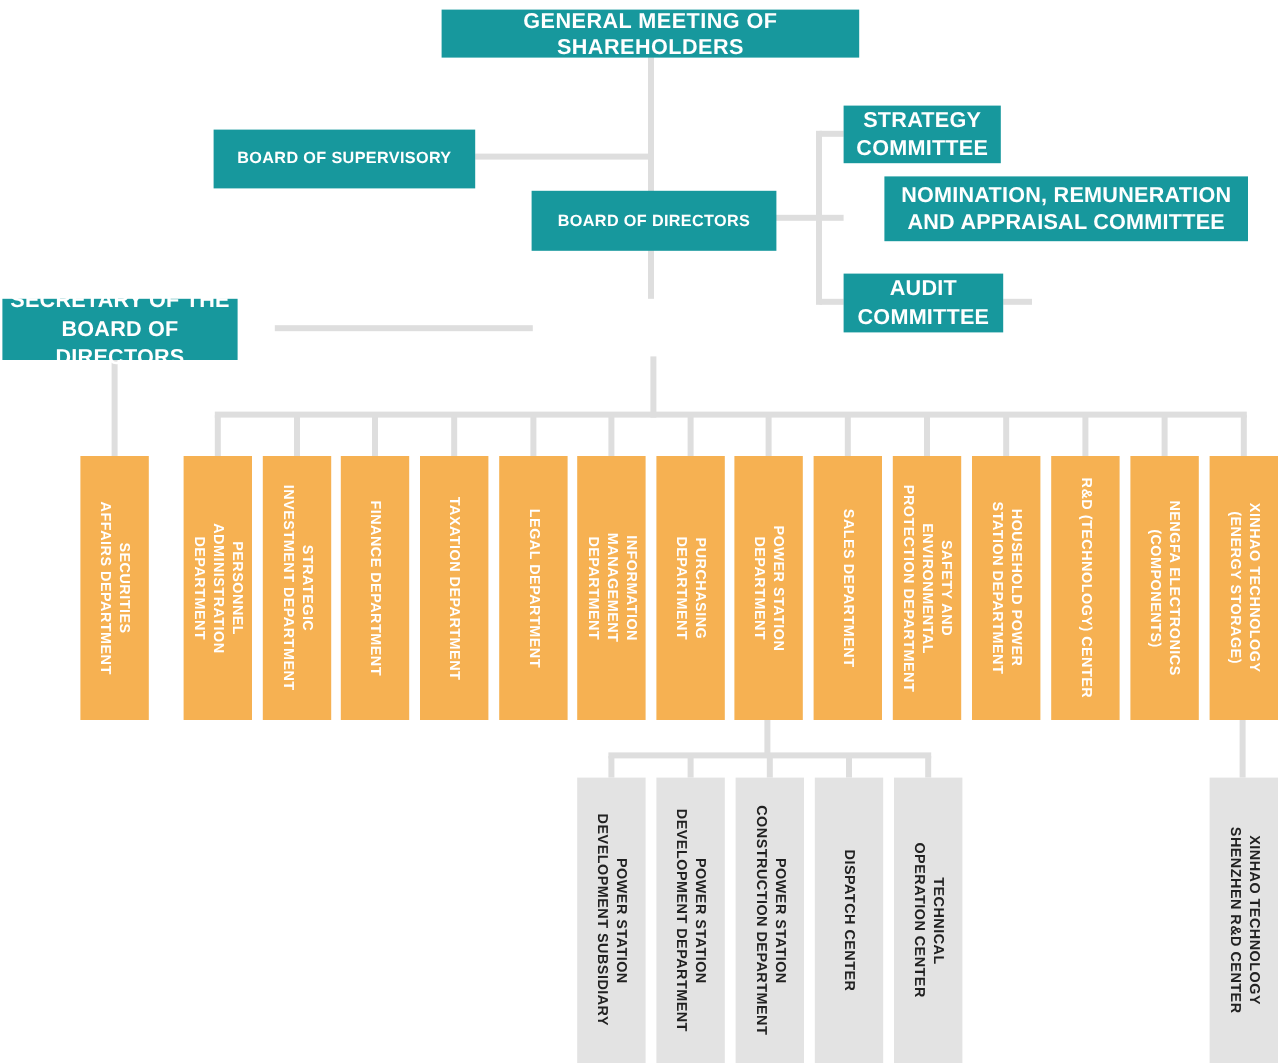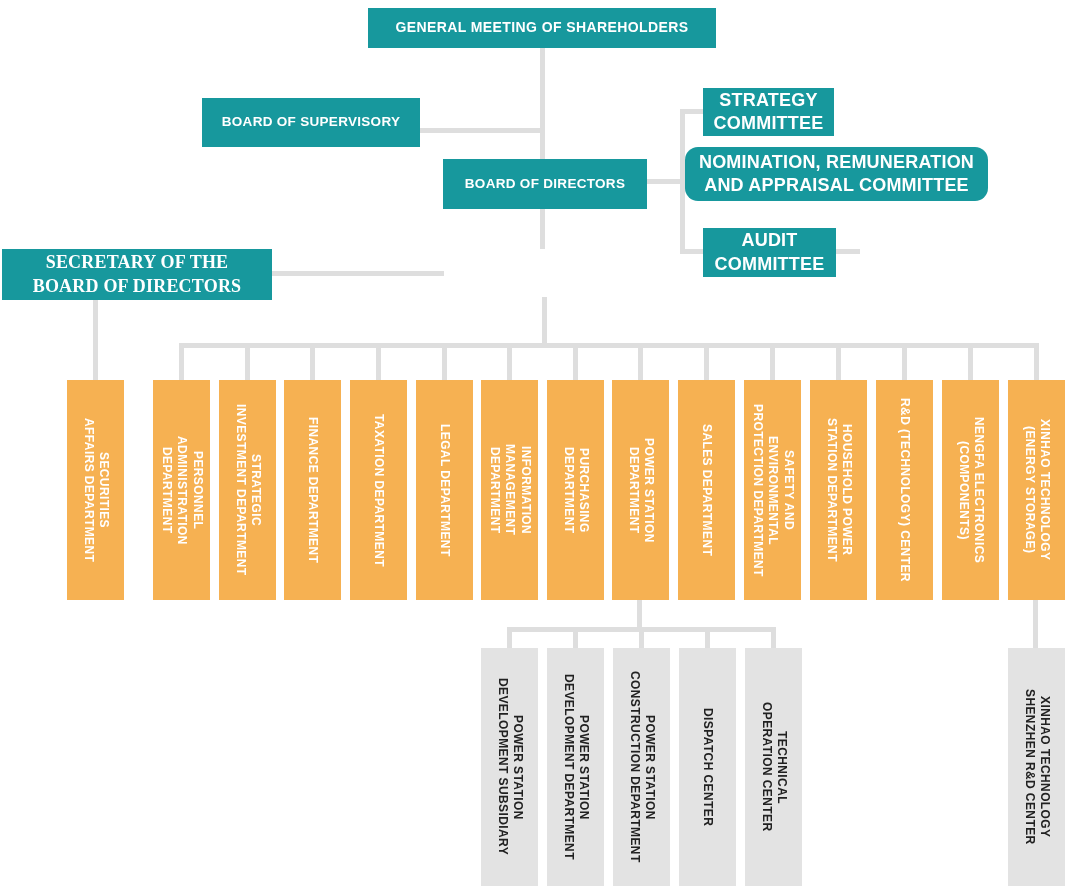--- a/index.html
+++ b/index.html
@@ -10,21 +10,21 @@
   .canvas{position:absolute;inset:0;}
   .line{position:absolute;background:#dedede;}
   .box{
     position:absolute;display:flex;align-items:center;justify-content:center;
     box-sizing:border-box;text-align:center;font-weight:700;
   }
   .teal{background:#17989d;color:#ffffff;}
   .orange{background:#f6b152;color:#ffffff;}
   .grey{background:#e3e3e3;color:#212121;}
   .box span{white-space:pre-line;}
-  .h1 span{font-size:14px;letter-spacing:.4px;line-height:1.25;}
+  .h1 span{font-size:18px;letter-spacing:.4px;line-height:1.25;}
   .h2 span{font-size:13.5px;letter-spacing:.3px;line-height:1.25;}
   .h3 span{font-size:18px;letter-spacing:.2px;line-height:1.3;}
   .vbox span{
     writing-mode:vertical-rl;text-orientation:mixed;
     font-size:12px;letter-spacing:.4px;line-height:1.32;text-align:center;
   }
 </style>
 </head>
 <body>
 
@@ -64,45 +64,45 @@
       <div class="line" style="left: 639px; top: 630px; width: 5px; height: 18px;"></div>
       <div class="line" style="left: 705px; top: 630px; width: 5px; height: 18px;"></div>
       <div class="line" style="left: 771px; top: 630px; width: 5px; height: 18px;"></div>
       <div class="line" style="left: 1033px; top: 600px; width: 5px; height: 48px;"></div>
     </div>
 
   <div class="box teal h1" style="left:368px;top:8px;width:348px;height:40px;">
     <span>GENERAL MEETING OF SHAREHOLDERS</span>
   </div>
 
-  <div class="box teal h2" style="left:178px;top:98px;width:218px;height:49px;margin-left:24px;">
+  <div class="box teal h2" style="left:178px;top:108px;width:218px;height:49px;">
     <span>BOARD OF SUPERVISORY</span>
   </div>
 
   <div class="box teal h2" style="left:443px;top:159px;width:204px;height:50px;">
     <span>BOARD OF DIRECTORS</span>
   </div>
 
   <div class="box teal h3" style="left:703px;top:88px;width:131px;height:48px;">
     <span>STRATEGY
 COMMITTEE</span>
   </div>
 
-  <div class="box teal h3" style="left:685px;top:147px;width:303px;height:54px;border-radius:13px;">
+  <div class="box teal h3" style="left:737px;top:147px;width:303px;height:54px;">
     <span>NOMINATION, REMUNERATION
 AND APPRAISAL COMMITTEE</span>
   </div>
 
   <div class="box teal h3" style="left:703px;top:228px;width:133px;height:49px;">
     <span>AUDIT
 COMMITTEE</span>
   </div>
 
 
-  <div class="box teal h3" style="left:2px;top:249px;width:270px;height:51px;font-family:Liberation Serif, serif;">
+  <div class="box teal h3" style="left:2px;top:249px;width:196px;height:51px;">
     <span>SECRETARY OF THE
 BOARD OF DIRECTORS</span>
   </div>
 
 
   <div class="box orange vbox" style="left:67px;top:380px;width:57px;height:220px;">
     <span>SECURITIES
 AFFAIRS DEPARTMENT</span>
   </div>
   <div class="box orange vbox" style="left:153px;top:380px;width:57px;height:220px;">

